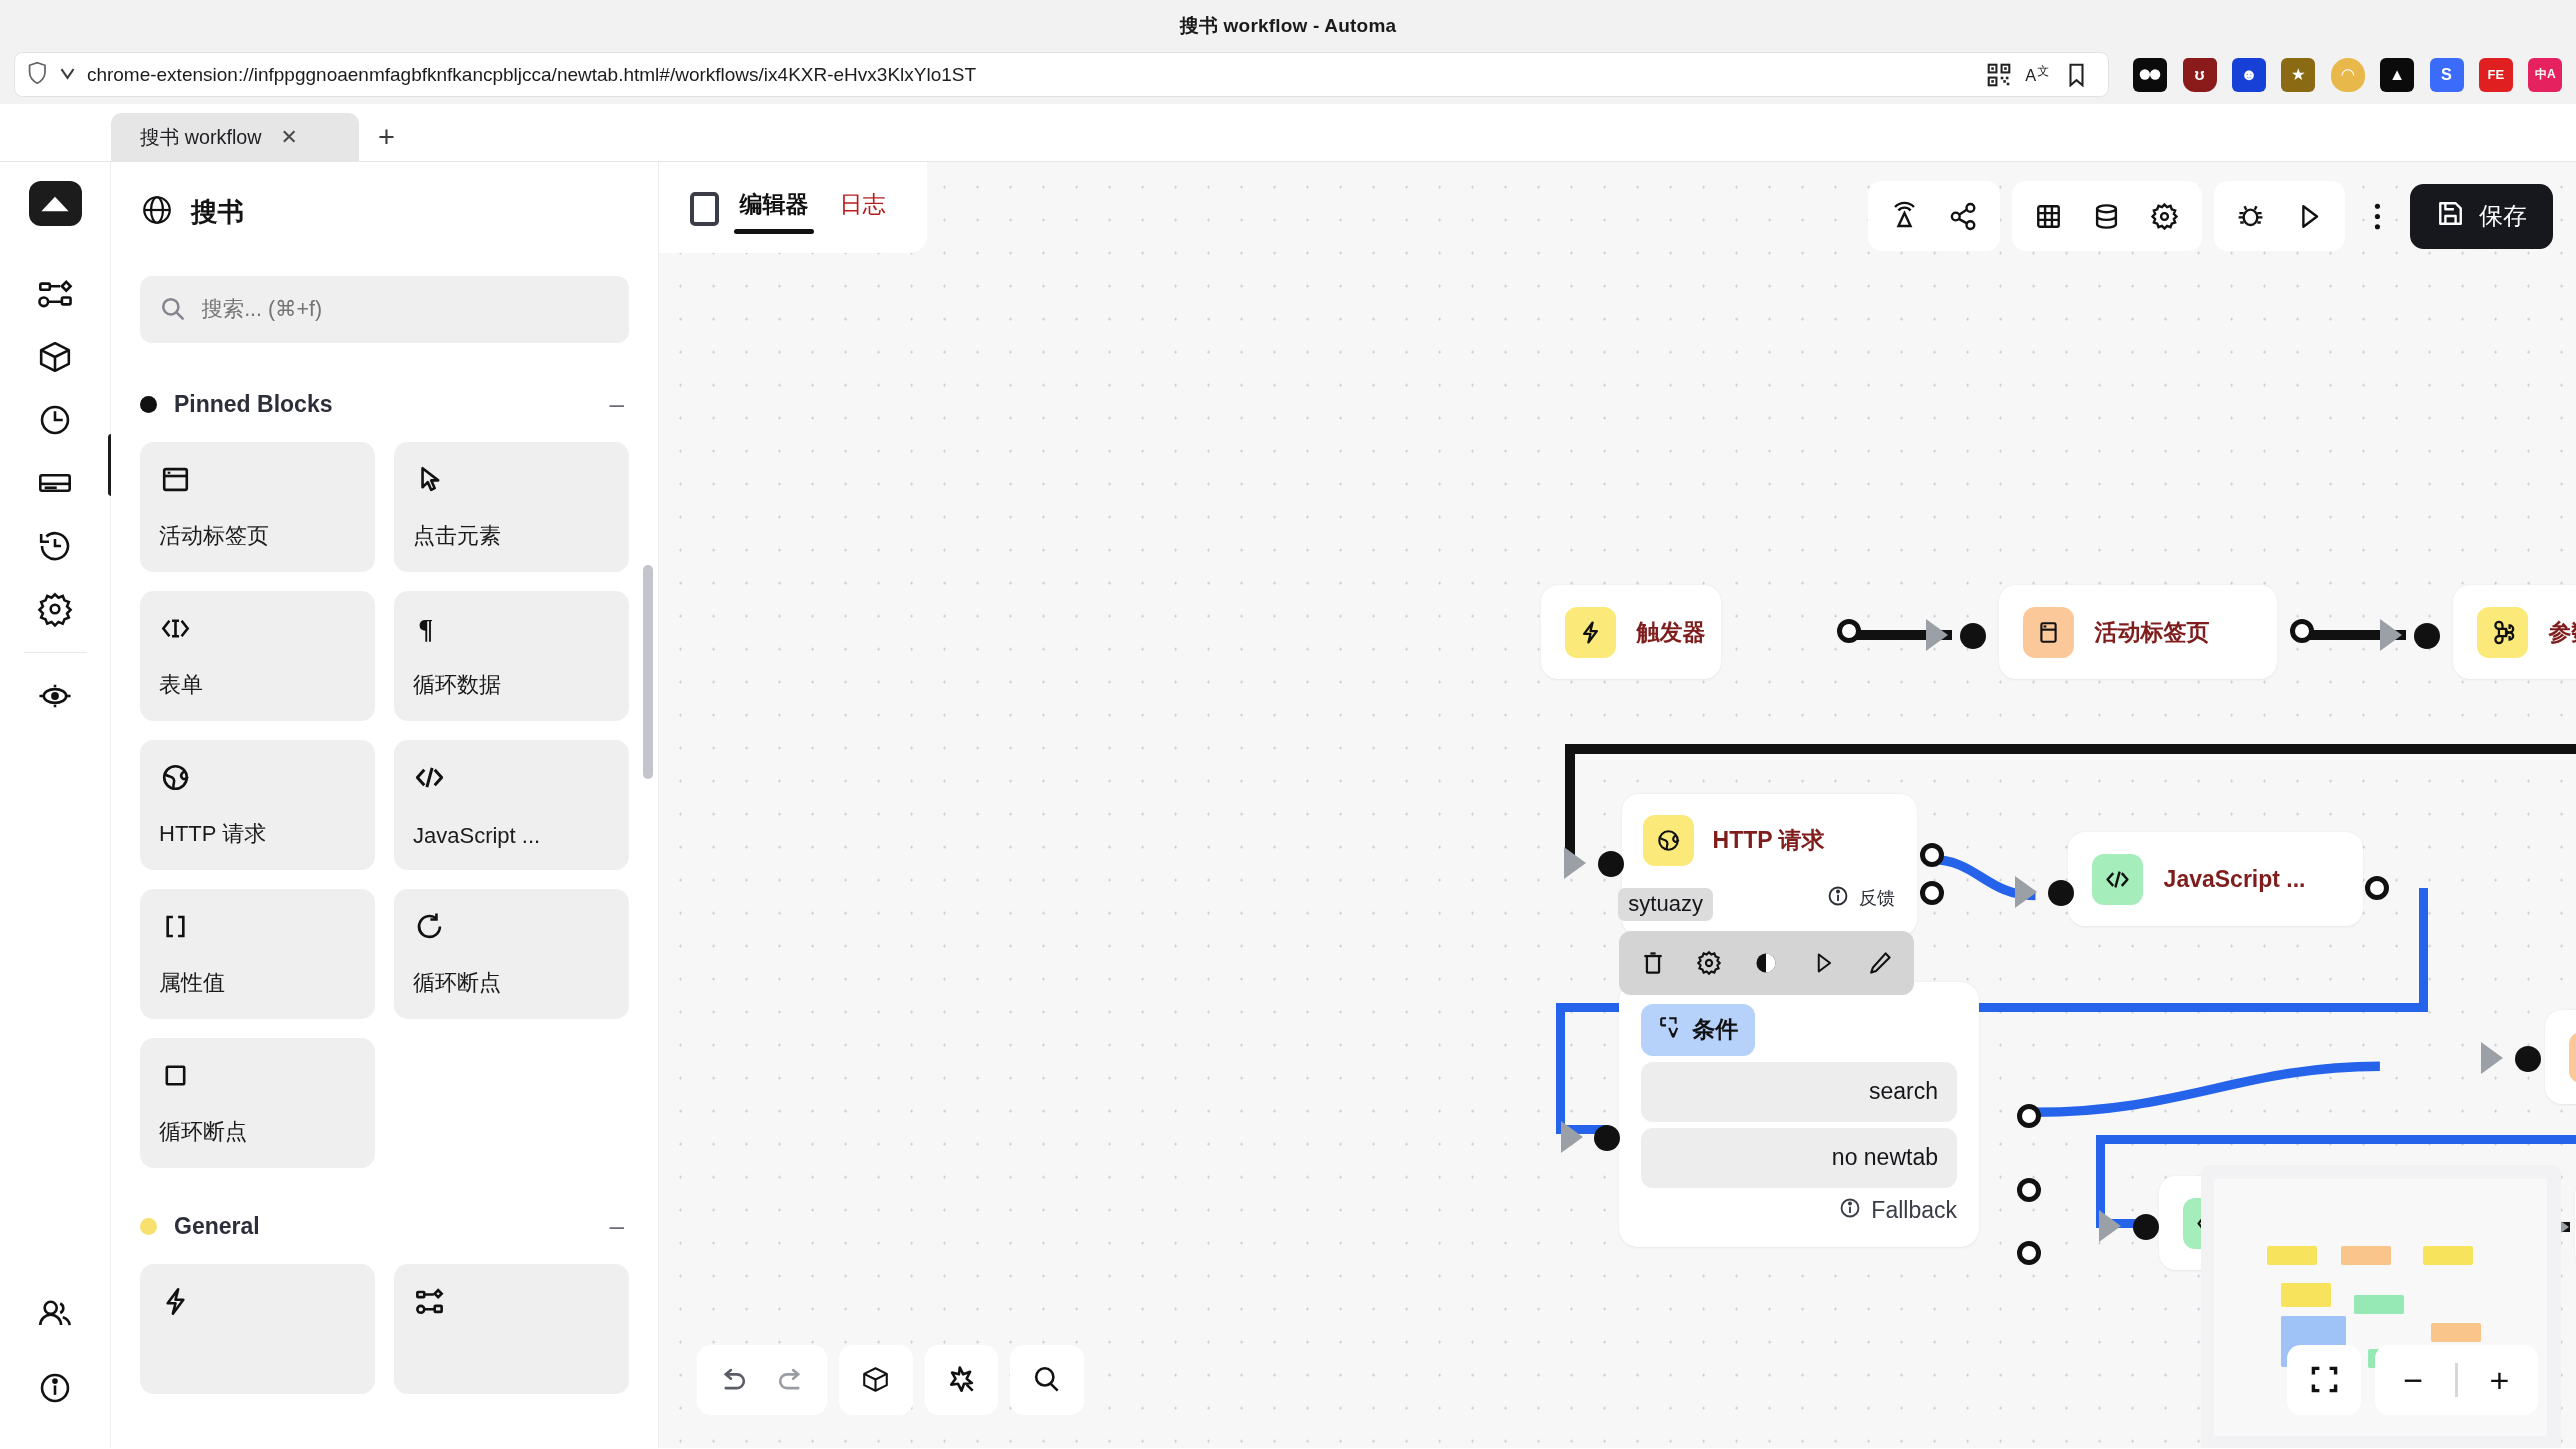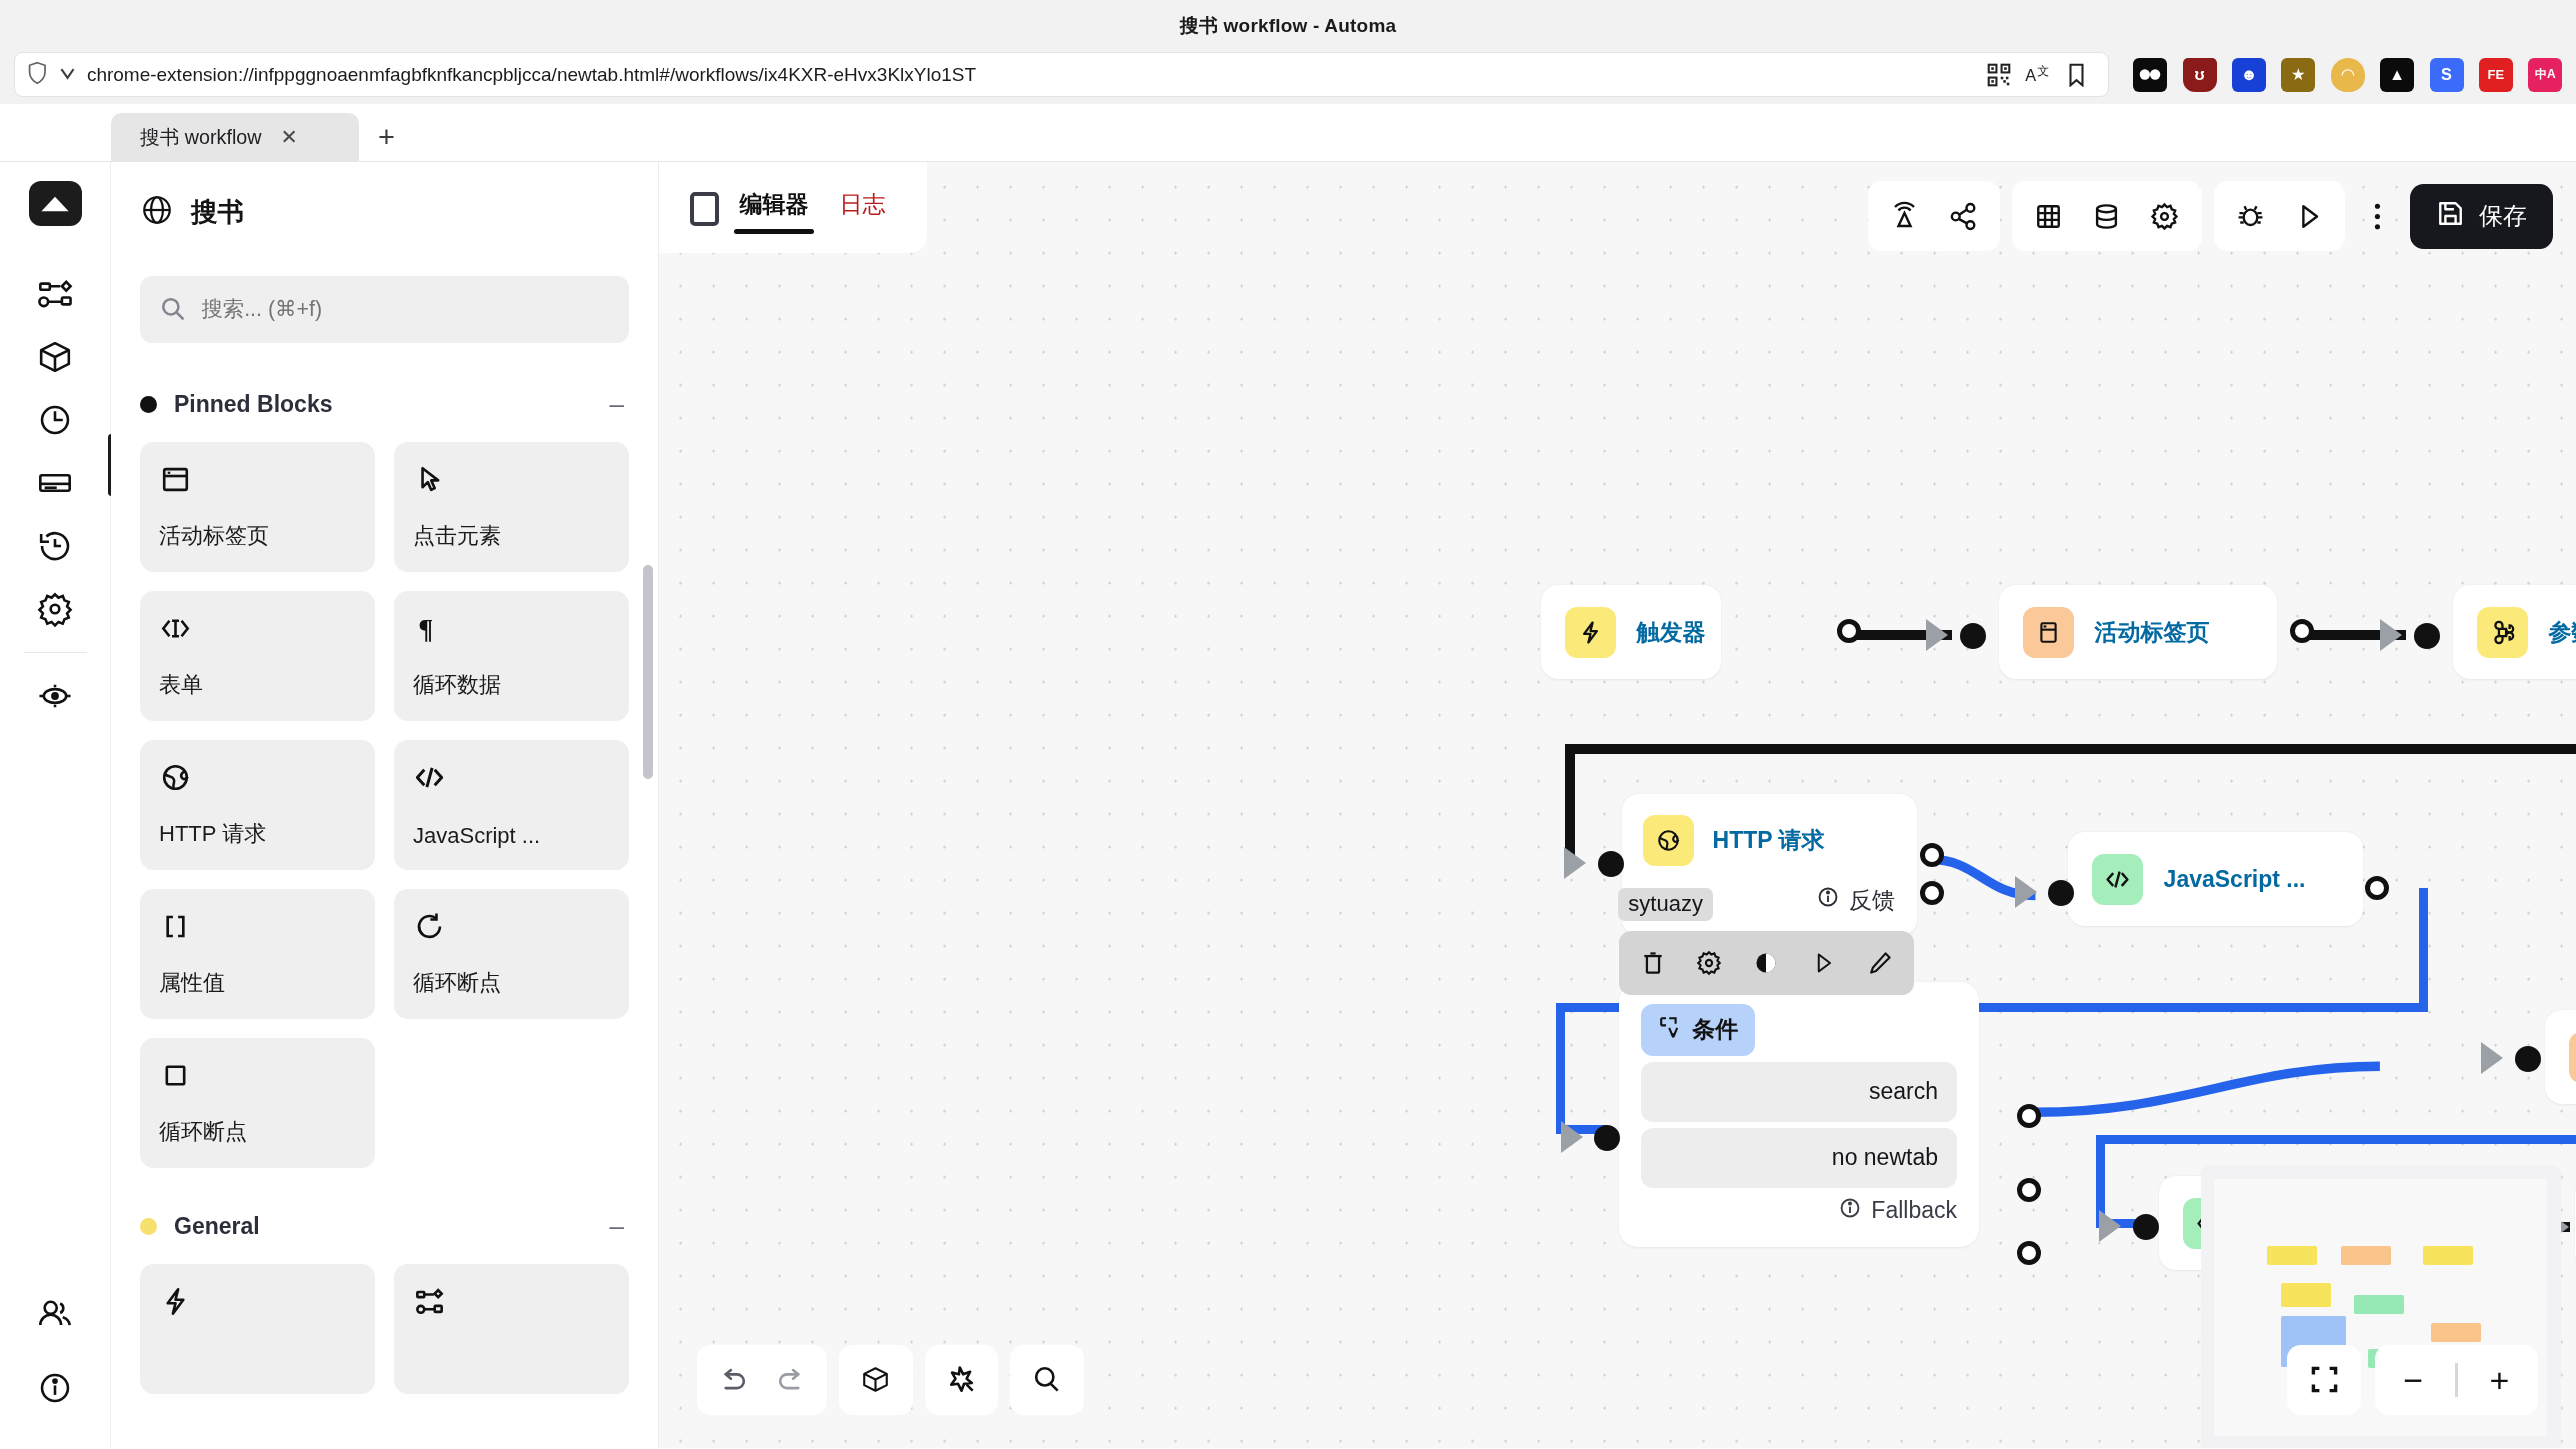--- a/index.html
+++ b/index.html
@@ -113,40 +113,40 @@
     background:#16181d; color:#fff; border-radius:13.7px; height:65px; padding:0 26px;
     display:flex;align-items:center;gap:13.7px; font-size:24px; cursor:pointer;
   }
 
   
   .node{
     position:absolute; background:#fff; border-radius:17px; box-shadow:0 0.9px 2.6px rgba(0,0,0,.07);
     display:flex; align-items:center; padding:0 29px 0 24px; gap:20.6px; cursor:grab;
   }
   .node-ico{ width:51px;height:51px;border-radius:12px; display:flex;align-items:center;justify-content:center; flex:0 0 51px;}
-  .node-label{ font-size:23px; font-weight:700; color:#0369a1; white-space:nowrap;}
+  .node-label{ font-size:23px; font-weight:700; color:#7f1d1d; white-space:nowrap;}
   .hdl{ position:absolute; width:24px;height:24px; border-radius:50%; background:#fff; border:5.1px solid #111; z-index:5;}
   .hdl-in{ position:absolute; width:26px;height:26px;border-radius:50%;background:#111; z-index:5;}
   .arrow-in{ position:absolute; width:0;height:0;border-top:16.3px solid transparent;border-bottom:16.3px solid transparent;
              border-left:22px solid #9aa0a6; z-index:4;}
   .edge-black{ position:absolute; background:#111; z-index:2;}
   .edge-blue{ position:absolute; background:#2563eb; z-index:2;}
 
   .cond-node{
     position:absolute; background:#fff; border-radius:19px; box-shadow:0 0.9px 2.6px rgba(0,0,0,.07);
     padding:22px 22px 22px 22px; width:360px;
   }
   .cond-badge{ background:#b6d2fb; border-radius:12px; padding:10.3px 17px; display:inline-flex; align-items:center;
                gap:10.3px; font-size:23px; font-weight:700; color:#111;}
   .cond-row{ background:#ededed; border-radius:12px; height:60px; display:flex;align-items:center;justify-content:flex-end;
              padding:0 19px; font-size:23px; color:#15161a; margin-top:6px;}
   .cond-fallback{ display:flex;align-items:center;justify-content:flex-end;gap:10.3px;font-size:23px;color:#3a3d47;margin-top:9px;}
 
   .http-tag{ position:absolute; background:#dcdcdc; border-radius:6.9px; padding:3.4px 10.3px; font-size:22px; color:#15161a;}
-  .http-feedback{ display:flex;align-items:center;gap:10.3px; font-size:23px; color:#2b2e36;font-family:Liberation Mono, monospace;}
+  .http-feedback{ display:flex;align-items:center;gap:10.3px; font-size:18px; color:#2b2e36;font-family:Liberation Mono, monospace;}
   .node-toolbar{
     position:absolute; background:#d4d4d4; border-radius:12px; display:flex; align-items:center;
     gap:6.9px; padding:6.9px 8.6px; z-index:7;
   }
   .ntb{ width:50px;height:50px;display:flex;align-items:center;justify-content:center;cursor:pointer;}
 
   .bottom-left{ position:absolute; left:38px; bottom:33px; display:flex; align-items:center; gap:12px; z-index:6;}
   .bl-group{ background:#fff; border-radius:13.7px; display:flex;align-items:center; padding:8.6px 10.3px; gap:3.4px;}
   .bl-btn{ width:53px;height:53px;display:flex;align-items:center;justify-content:center;border-radius:10.3px;cursor:pointer;}
   .bottom-right{ position:absolute; right:38px; bottom:33px; display:flex;align-items:center; gap:13.7px; z-index:6;}

